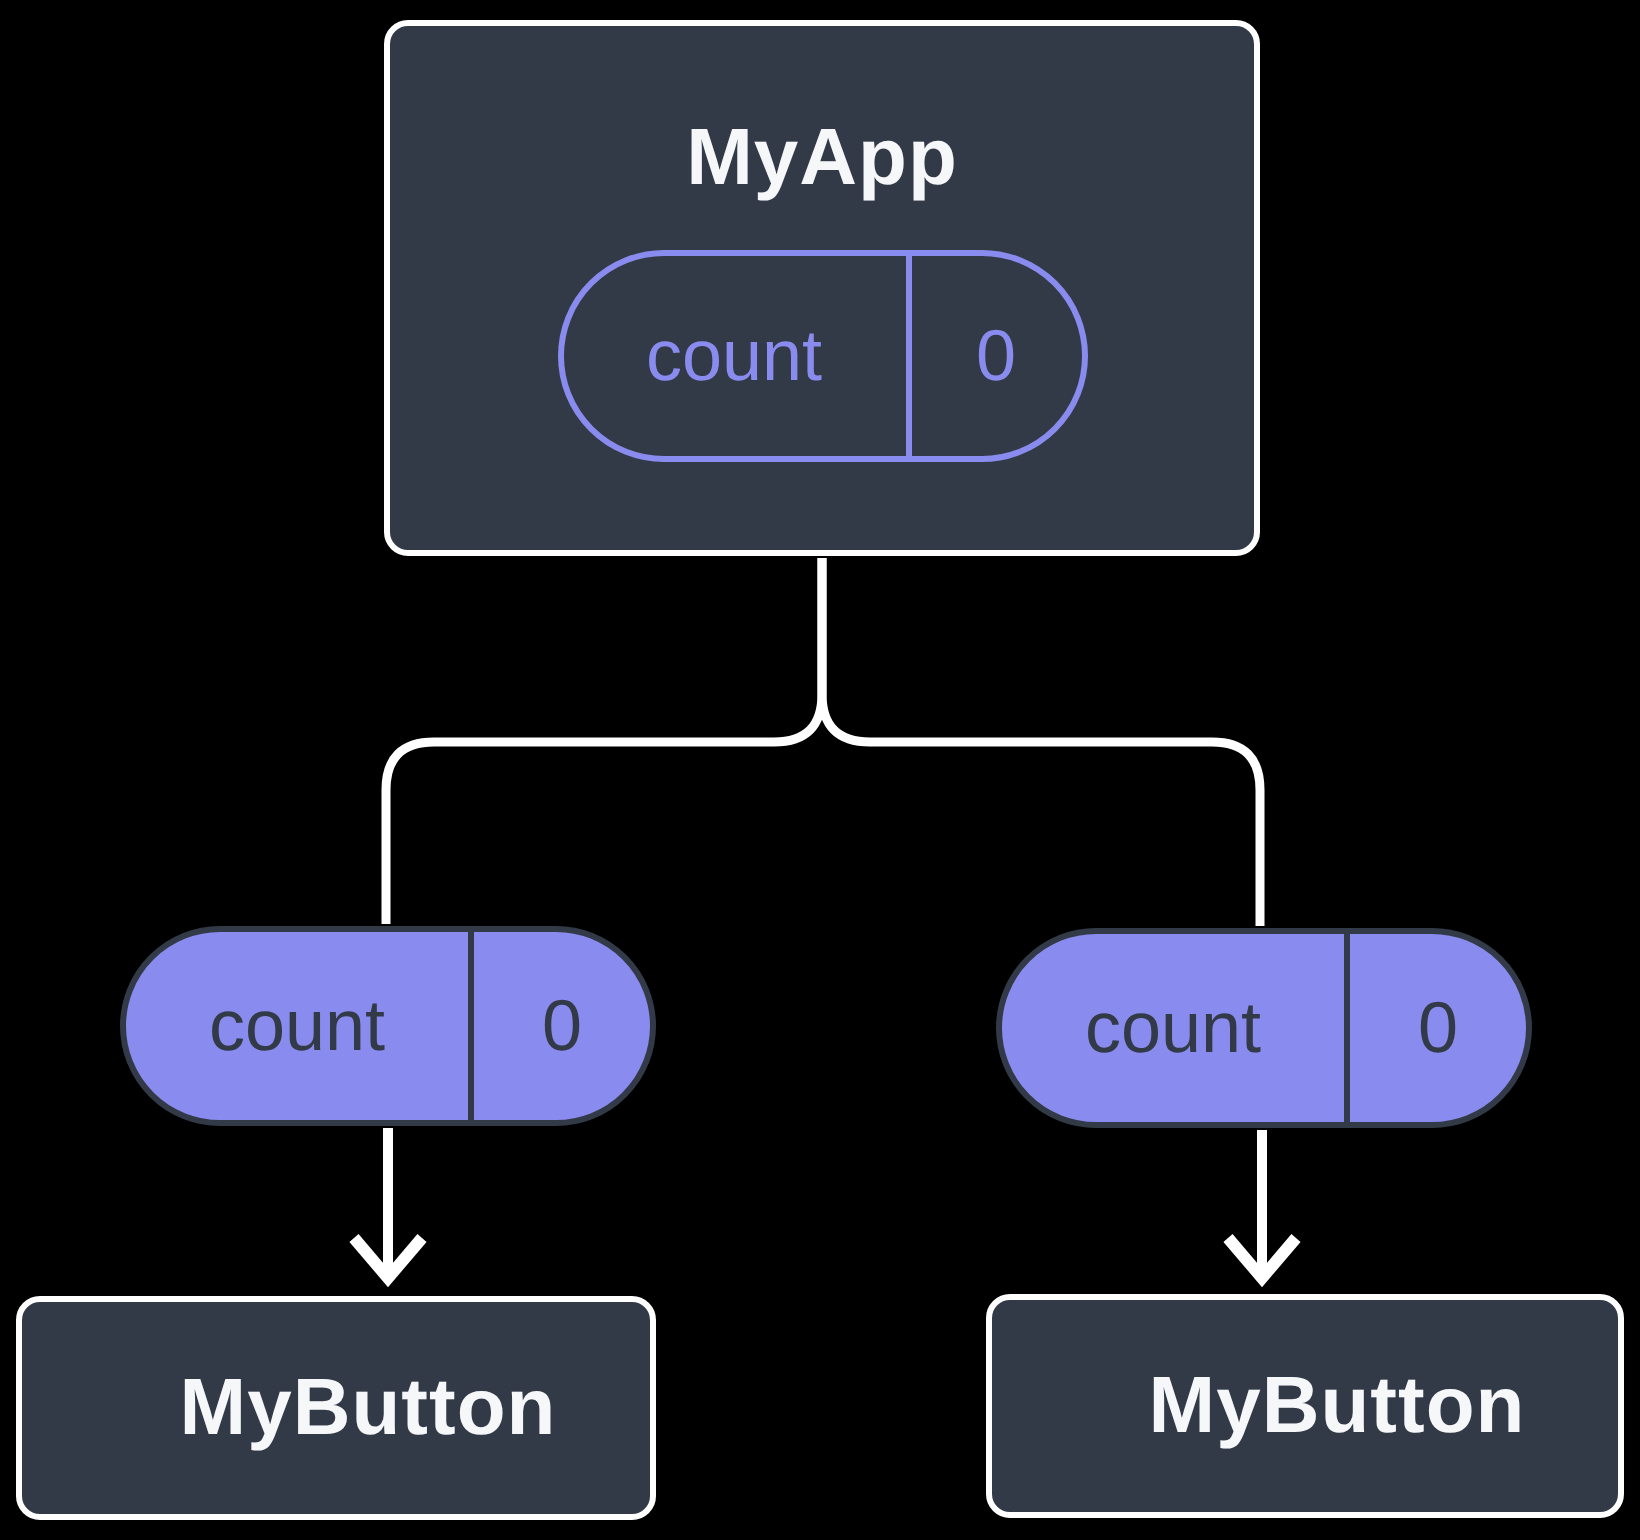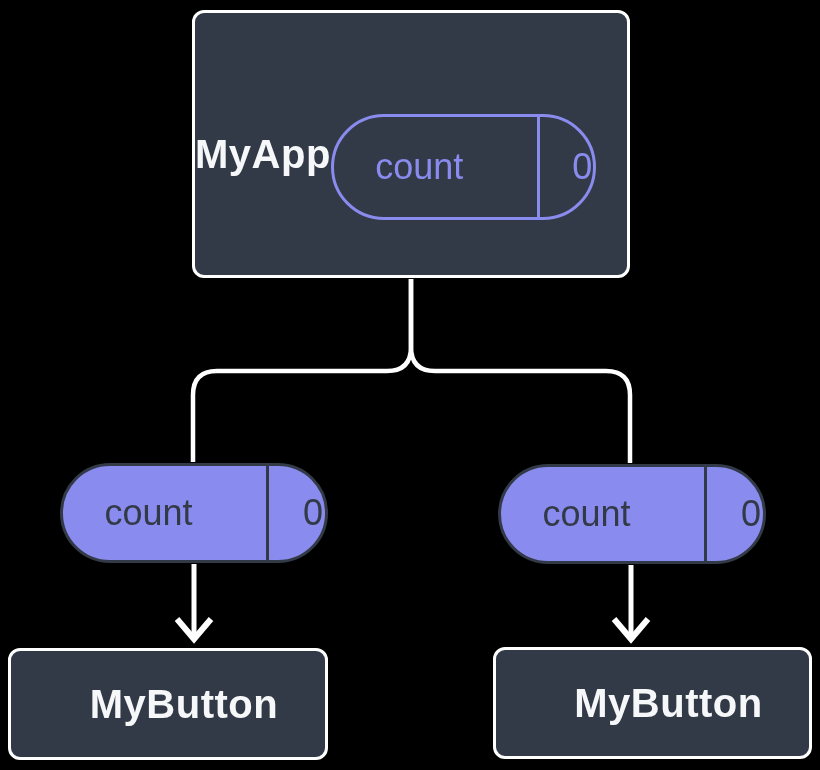--- a/index.html
+++ b/index.html
@@ -25,21 +25,21 @@
   }
 
   
   .node {
     position: absolute;
     background: #333A47;
     border: 3px solid #FFFFFF;
     border-radius: 12px;
     box-sizing: border-box;
     display: flex;
-    flex-direction: row;
+    flex-direction: column;
     align-items: center;
   }
   .node-root {
     left: 192px;
     top: 10px;
     width: 438px;
     height: 268px;
     justify-content: flex-start;
     padding-top: 46px;
   }
@@ -60,21 +60,20 @@
   }
   .node-root .node-title { margin-bottom: 26px; }
 
   
   .pill {
     box-sizing: border-box;
     border-radius: 60px;
     display: flex;
     align-items: stretch;
     overflow: hidden;
-    gap: 32px;
   }
   .pill-name, .pill-value {
     display: flex;
     align-items: center;
     justify-content: center;
     font-size: 36px;
     line-height: 1;
   }
   .pill-name  { flex: 0 0 171px; }
   .pill-value { flex: 1 1 auto; }

